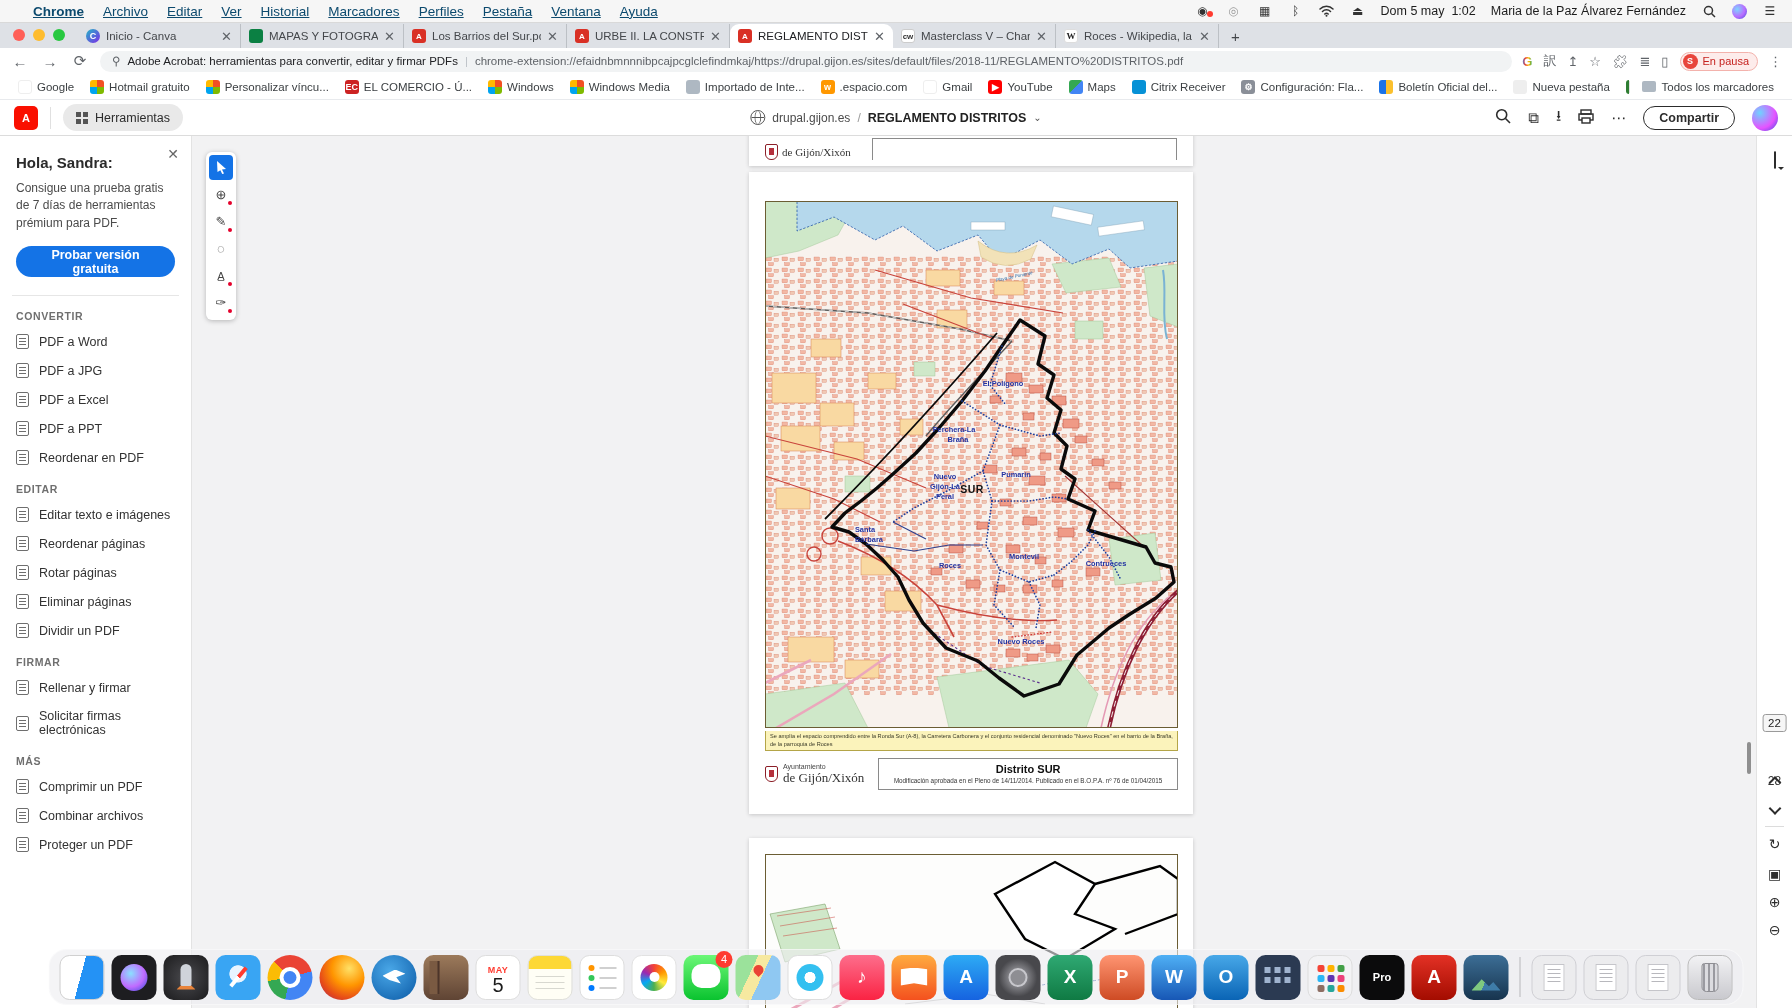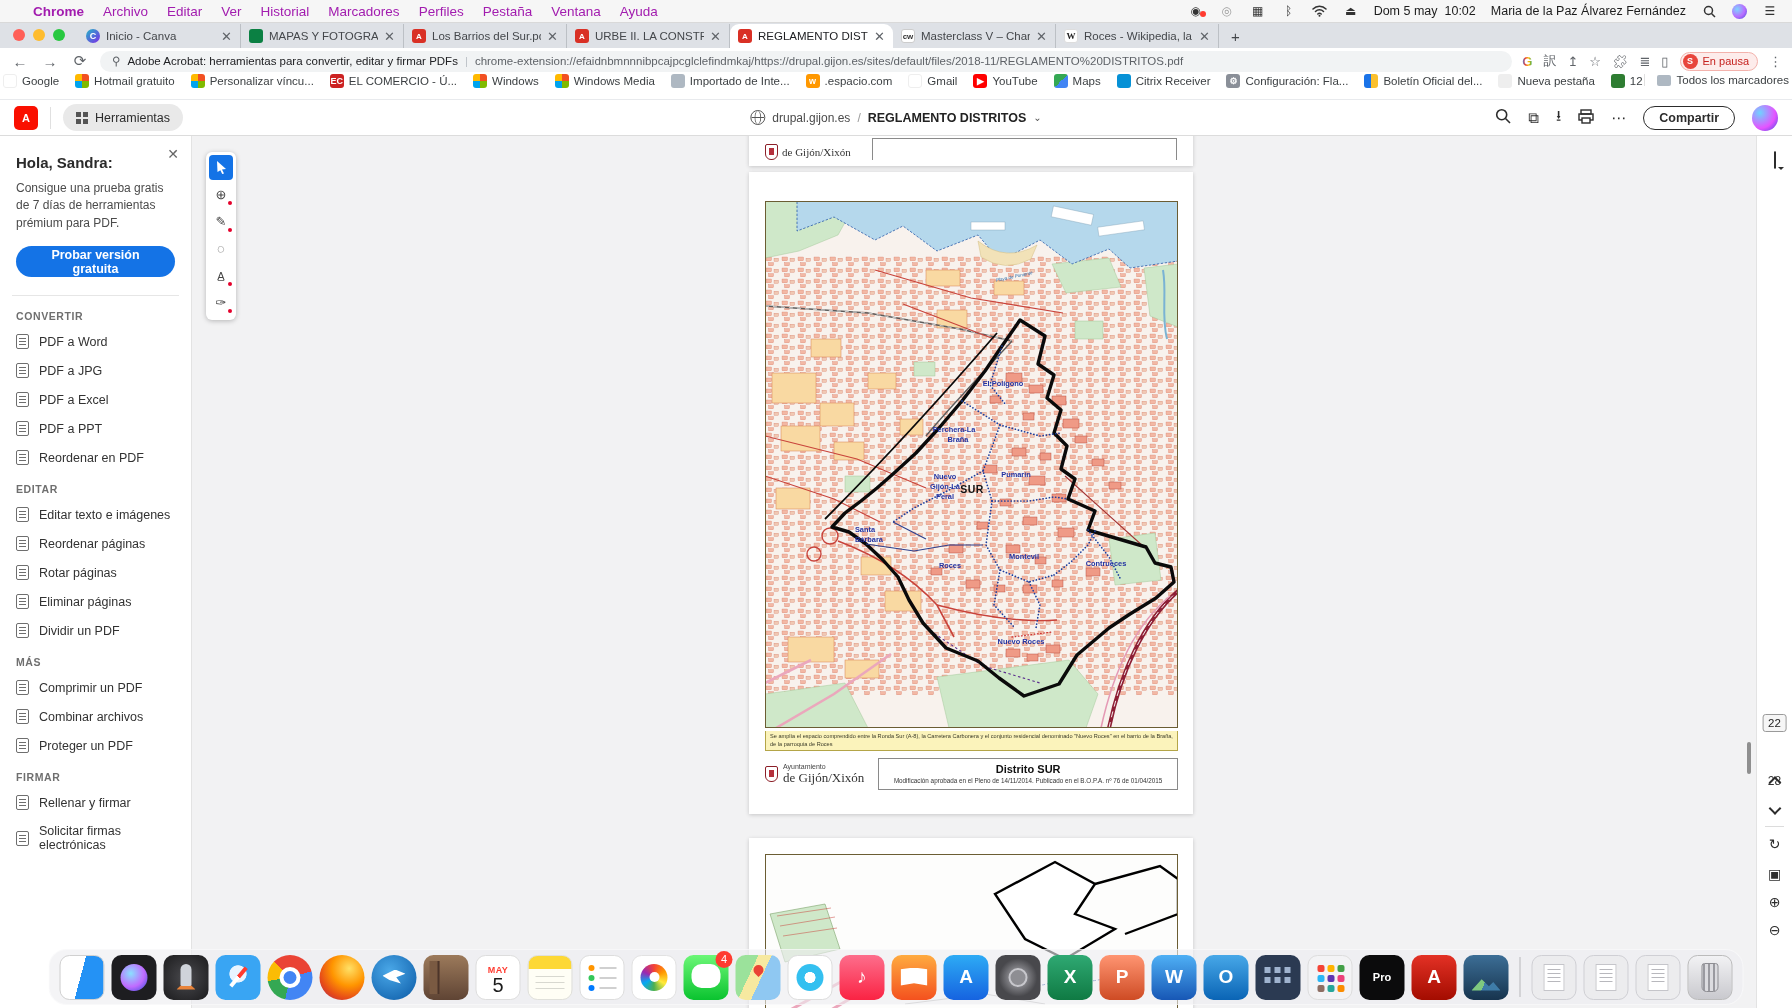--- a/index.html
+++ b/index.html
@@ -1,21 +1,21 @@
 <!DOCTYPE html>
 <html><head>
 <meta charset="utf-8">
 <style>
   * { margin:0; padding:0; box-sizing:border-box; }
   html,body { width:1792px; height:1008px; overflow:hidden; }
   body { font-family:"Liberation Sans", sans-serif; background:#f2f2f3; position:relative; font-size:13px; color:#222; }
 
   
   #menubar { height:23px; background:#f6f6f6; border-bottom:1px solid #d9d9d9; display:flex; align-items:center; justify-content:space-between; padding:0 14px; }
-  #menu-left { display:flex; align-items:flex-start; gap:19px; font-size:13.5px; color:#a21caf; }
+  #menu-left { display:flex; align-items:flex-start; gap:19px; font-size:13.5px; color:#0c4a6e;text-decoration:underline; }
   #menu-left .apple { font-size:15px; }
   #menu-left .menu-item.first { font-weight:bold; }
   #menu-right { display:flex; align-items:center; gap:15px; font-size:12.5px; color:#1c1c1c; }
   .mstat { width:16px; height:14px; display:inline-flex; align-items:center; justify-content:center; color:#333; font-size:12px; position:relative; }
   .rec-dot::after { content:""; position:absolute; right:-2px; bottom:1px; width:6px; height:6px; border-radius:50%; background:#ff3b30; }
   .siri-menu { width:15px; height:15px; border-radius:50%; background:radial-gradient(circle at 35% 35%, #7fd4ff, #b86cff 55%, #3a4bd8); }
 
   
   #tabbar { height:25px; background:#dee1e6; display:flex; align-items:flex-end; }
   .win-dots { display:flex; gap:8px; padding:0 13px 7px 13px; }
@@ -40,21 +40,21 @@
   #omnibox { flex:1; height:21px; background:#f1f3f4; border-radius:11px; display:flex; align-items:center; gap:7px; padding:0 12px; font-size:11.5px; white-space:nowrap; overflow:hidden; }
   #omnibox .ext-name { color:#202124; }
   #omnibox .sep { color:#bdc1c6; }
   #omnibox .url { color:#5f6368; overflow:hidden; text-overflow:ellipsis; flex:1; }
   #omni-right { display:flex; align-items:center; gap:11px; color:#5f6368; font-size:13px; }
   .g-multi { font-weight:bold; background:linear-gradient(90deg,#4285f4,#ea4335,#fbbc05,#34a853); -webkit-background-clip:text; background-clip:text; color:transparent; }
   #profile-chip { display:flex; align-items:center; gap:5px; border:1.5px solid #f3b2ac; background:#fdeceb; color:#c5221f; border-radius:11px; padding:1px 8px 1px 2px; font-size:11px; }
   #profile-chip .pava { width:15px; height:15px; border-radius:50%; background:#e8453c; color:#fff; font-size:9px; display:flex; align-items:center; justify-content:center; font-weight:bold; }
 
   
-  #bookmarksbar { height:26px; background:#fff; display:flex; align-items:flex-start; padding:0 3px; border-bottom:1px solid #e8eaed; }
+  #bookmarksbar { height:26px; background:#fff; display:flex; align-items:center; padding:0 18px; border-bottom:1px solid #e8eaed; }
   #bm-items { flex:1; display:flex; align-items:center; gap:16px; overflow:hidden; }
   .bm { display:flex; align-items:center; gap:5px; font-size:11.5px; color:#3c4043; white-space:nowrap; }
   .bm i { font-style:normal; width:14px; height:14px; border-radius:3px; flex:none; display:inline-flex; align-items:center; justify-content:center; font-size:9px; font-weight:bold; color:#fff; }
   .bi-google{background:#fff;border:1px solid #eee;} 
   .bi-win{background:conic-gradient(#f25022 0 25%,#7fba00 0 50%,#00a4ef 0 75%,#ffb900 0);}
   .bi-ec{background:#c22;} .bi-folder{background:#aeb8c2;border-radius:2px;} .bi-deezer{background:#ff9800;}
   .bi-gmail{background:#fff;border:1px solid #eee;color:#ea4335;} .bi-yt{background:#f00;font-size:7px;} .bi-maps{background:linear-gradient(135deg,#34a853 50%,#4285f4 50%);}
   .bi-citrix{background:#0691d6;border-radius:50%;} .bi-gear{background:#8a8f98;border-radius:50%;} .bi-bopa{background:linear-gradient(90deg,#1a73e8 50%,#fbc02d 50%);}
   .bi-globe{background:#eee;color:#777;border-radius:50%;} .bi-grid{background:#2e7d32;}
   #bm-all { display:flex; align-items:center; gap:6px; font-size:11.5px; color:#3c4043; border-left:1px solid #e0e0e0; padding-left:12px; white-space:nowrap; }
@@ -207,21 +207,21 @@
     <span class="mstat" style="color:#9a9a9a;">◎</span>
     <span class="mstat">▦</span>
     <span class="mstat">ᛒ</span>
     <span class="mstat">
       <svg width="15" height="12" viewBox="0 0 15 12">
           <path d="M1 4 A9 9 0 0 1 14 4 M3.5 6.5 A5.5 5.5 0 0 1 11.5 6.5 M5.8 9 A2.6 2.6 0 0 1 9.2 9" fill="none" stroke="#333" stroke-width="1.5" stroke-linecap="round"></path>
           <circle cx="7.5" cy="10.8" r="1" fill="#333"></circle>
         </svg>
     </span>
     <span class="mstat">⏏</span>
-    <span><span>Dom 5 may</span>&nbsp; <span>10:02</span></span>
+    <span><span>Dom 5 may</span>&nbsp; <span>1:02</span></span>
     <span>Maria de la Paz Álvarez Fernández</span>
     <span class="mstat">
       <svg width="13" height="13" viewBox="0 0 13 13">
           <circle cx="5.5" cy="5.5" r="4" fill="none" stroke="#333" stroke-width="1.5"></circle>
           <line x1="8.5" y1="8.5" x2="12" y2="12" stroke="#333" stroke-width="1.5"></line>
         </svg>
     </span>
     <span class="siri-menu"></span>
     <span class="mstat">☰</span>
   </div>
@@ -457,43 +457,43 @@
           <div class="sb-item">
             <span class="doc-ico"></span>
             <span>Eliminar páginas</span>
           </div>
           <div class="sb-item">
             <span class="doc-ico"></span>
             <span>Dividir un PDF</span>
           </div>
         </div>
         <div class="sb-section">
-          <div class="sb-sec-title">MÁS</div>
-          <div class="sb-item">
-            <span class="doc-ico"></span>
-            <span>Comprimir un PDF</span>
-          </div>
-          <div class="sb-item">
-            <span class="doc-ico"></span>
-            <span>Combinar archivos</span>
-          </div>
-          <div class="sb-item">
-            <span class="doc-ico"></span>
-            <span>Proteger un PDF</span>
+          <div class="sb-sec-title">FIRMAR</div>
+          <div class="sb-item">
+            <span class="doc-ico"></span>
+            <span>Rellenar y firmar</span>
+          </div>
+          <div class="sb-item">
+            <span class="doc-ico"></span>
+            <span>Solicitar firmas electrónicas</span>
           </div>
         </div>
         <div class="sb-section">
-          <div class="sb-sec-title">FIRMAR</div>
-          <div class="sb-item">
-            <span class="doc-ico"></span>
-            <span>Rellenar y firmar</span>
-          </div>
-          <div class="sb-item">
-            <span class="doc-ico"></span>
-            <span>Solicitar firmas electrónicas</span>
+          <div class="sb-sec-title">MÁS</div>
+          <div class="sb-item">
+            <span class="doc-ico"></span>
+            <span>Comprimir un PDF</span>
+          </div>
+          <div class="sb-item">
+            <span class="doc-ico"></span>
+            <span>Combinar archivos</span>
+          </div>
+          <div class="sb-item">
+            <span class="doc-ico"></span>
+            <span>Proteger un PDF</span>
           </div>
         </div>
       </div>
   </div>
 
   <div id="content">
 
     <div id="palette">
       <div class="pal-btn active">
         <svg width="11" height="13" viewBox="0 0 11 13">

